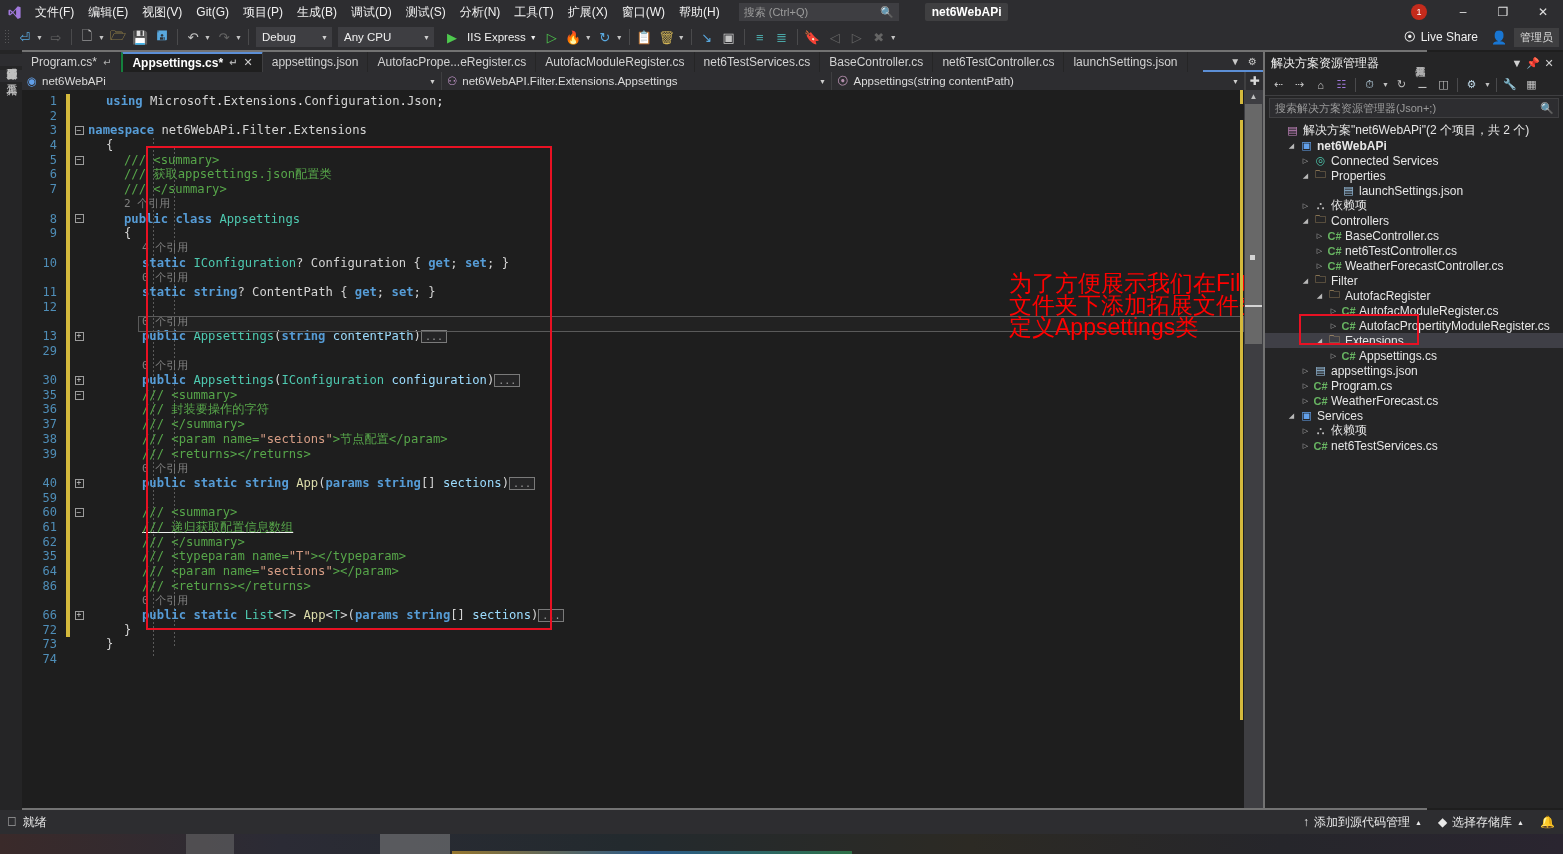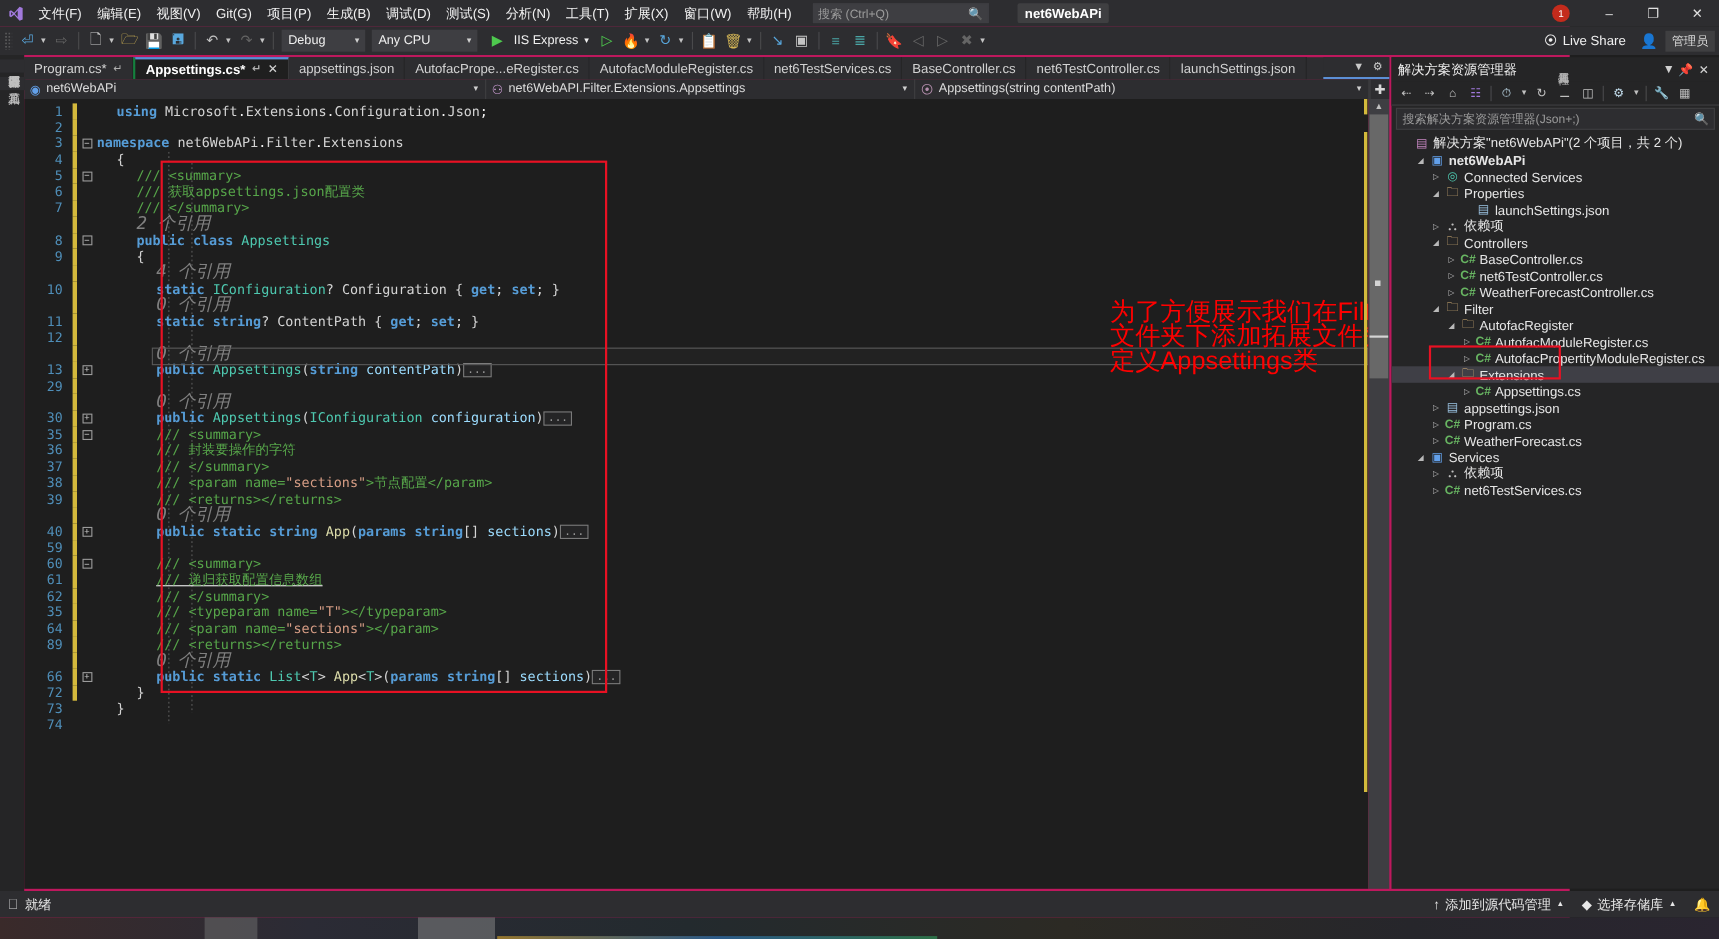--- a/index.html
+++ b/index.html
@@ -4,21 +4,21 @@
 <style>
   * { box-sizing: border-box; margin: 0; padding: 0; }
   html, body {
     width: 1563px; height: 854px;
     background: #1e1e1e;
     font-family: "Liberation Sans", "DejaVu Sans", sans-serif;
     font-size: 12px;
     color: #f1f1f1;
     overflow: hidden;
   }
-  .app { position: relative; width: 1427px; height: 854px; background: #be185d; }
+  .app { position: relative; width: 1427px; height: 854px; background: #737373; }
 
   
   .titlebar {
     position: absolute; top:0; left:0; width:1563px; height:24px;
     background:#2d2d30; display:flex; align-items:center;
   }
   .vs-logo { width:28px; height:24px; display:flex; align-items:center; justify-content:center; }
   .vs-logo svg { width:15px; height:15px; }
   .menu-item {
     padding:0 7px; height:24px; line-height:24px; font-size:12px; color:#f1f1f1;
@@ -146,21 +146,21 @@
   }
 
   
   .k  { color:#569cd6;font-weight:bold; }  
   .t  { color:#4ec9b0; }  
   .s  { color:#d69d85; }  
   .c  { color:#57a64a; }  
   .p  { color:#d4d4d4; }  
   .m  { color:#dcdcaa; }  
   .pm { color:#9cdcfe; }  
-  .ref{ color:#808080; font-size:16px;font-style:italic; }  
+  .ref{ color:#808080; font-size:11px; }  
   .collapsed {
     display:inline-block; border:1px solid #7a7a7a; background:#252526;
     color:#999; padding:0 3px; font-size:10px; line-height:11px; vertical-align:middle;
   }
 
   
   .iguide { position:absolute; width:1px; top:0; bottom:0;
             background-image:linear-gradient(to bottom,#5a5a5a 50%, transparent 50%);
             background-size:1px 4px; }
 
@@ -467,21 +467,21 @@
         <div class="crow"><div class="lnum">38</div><div class="chgbar mod"></div><div class="glyph"></div><div class="ctext" style="padding-left: 54px;"><span class="c">/// &lt;param name=</span><span class="s">"sections"</span><span class="c">&gt;节点配置&lt;/param&gt;</span></div></div>
         <div class="crow"><div class="lnum">39</div><div class="chgbar mod"></div><div class="glyph"></div><div class="ctext" style="padding-left: 54px;"><span class="c">/// &lt;returns&gt;&lt;/returns&gt;</span></div></div>
         <div class="crow"><div class="lnum"></div><div class="chgbar mod"></div><div class="glyph"></div><div class="ctext" style="padding-left: 54px;"><span class="ref">0 个引用</span></div></div>
         <div class="crow"><div class="lnum">40</div><div class="chgbar mod"></div><div class="glyph"><span class="obox">+</span></div><div class="ctext" style="padding-left: 54px;"><span class="k">public</span> <span class="k">static</span> <span class="k">string</span> <span class="m">App</span><span class="p">(</span><span class="k">params</span> <span class="k">string</span><span class="p">[]</span> <span class="pm">sections</span><span class="p">)</span><span class="collapsed">...</span></div></div>
         <div class="crow"><div class="lnum">59</div><div class="chgbar mod"></div><div class="glyph"></div><div class="ctext" style="padding-left: 54px;"></div></div>
         <div class="crow"><div class="lnum">60</div><div class="chgbar mod"></div><div class="glyph"><span class="obox">−</span></div><div class="ctext" style="padding-left: 54px;"><span class="c">/// &lt;summary&gt;</span></div></div>
         <div class="crow"><div class="lnum">61</div><div class="chgbar mod"></div><div class="glyph"></div><div class="ctext" style="padding-left: 54px; text-decoration: underline;"><span class="c">/// 递归获取配置信息数组</span></div></div>
         <div class="crow"><div class="lnum">62</div><div class="chgbar mod"></div><div class="glyph"></div><div class="ctext" style="padding-left: 54px;"><span class="c">/// &lt;/summary&gt;</span></div></div>
         <div class="crow"><div class="lnum">35</div><div class="chgbar mod"></div><div class="glyph"></div><div class="ctext" style="padding-left: 54px;"><span class="c">/// &lt;typeparam name=</span><span class="s">"T"</span><span class="c">&gt;&lt;/typeparam&gt;</span></div></div>
         <div class="crow"><div class="lnum">64</div><div class="chgbar mod"></div><div class="glyph"></div><div class="ctext" style="padding-left: 54px;"><span class="c">/// &lt;param name=</span><span class="s">"sections"</span><span class="c">&gt;&lt;/param&gt;</span></div></div>
-        <div class="crow"><div class="lnum">89</div><div class="chgbar mod"></div><div class="glyph"></div><div class="ctext" style="padding-left: 54px;"><span class="c">/// &lt;returns&gt;&lt;/returns&gt;</span></div></div>
+        <div class="crow"><div class="lnum">86</div><div class="chgbar mod"></div><div class="glyph"></div><div class="ctext" style="padding-left: 54px;"><span class="c">/// &lt;returns&gt;&lt;/returns&gt;</span></div></div>
         <div class="crow"><div class="lnum"></div><div class="chgbar mod"></div><div class="glyph"></div><div class="ctext" style="padding-left: 54px;"><span class="ref">0 个引用</span></div></div>
         <div class="crow"><div class="lnum">66</div><div class="chgbar mod"></div><div class="glyph"><span class="obox">+</span></div><div class="ctext" style="padding-left: 54px;"><span class="k">public</span> <span class="k">static</span> <span class="t">List</span><span class="p">&lt;</span><span class="t">T</span><span class="p">&gt;</span> <span class="m">App</span><span class="p">&lt;</span><span class="t">T</span><span class="p">&gt;(</span><span class="k">params</span> <span class="k">string</span><span class="p">[]</span> <span class="pm">sections</span><span class="p">)</span><span class="collapsed">...</span></div></div>
         <div class="crow"><div class="lnum">72</div><div class="chgbar mod"></div><div class="glyph"></div><div class="ctext" style="padding-left: 36px;"><span class="p">}</span></div></div>
         <div class="crow"><div class="lnum">73</div><div class="chgbar"></div><div class="glyph"></div><div class="ctext" style="padding-left: 18px;"><span class="p">}</span></div></div>
         <div class="crow"><div class="lnum">74</div><div class="chgbar"></div><div class="glyph"></div><div class="ctext" style="padding-left: 18px;"></div></div>
       </div>
 
     <div class="curline" style="left:116px; top:226px; width:1106px; height:16px;"></div>
 
     <div class="red-rect" style="left:124px; top:56px; width:406px; height:484px;"></div>

